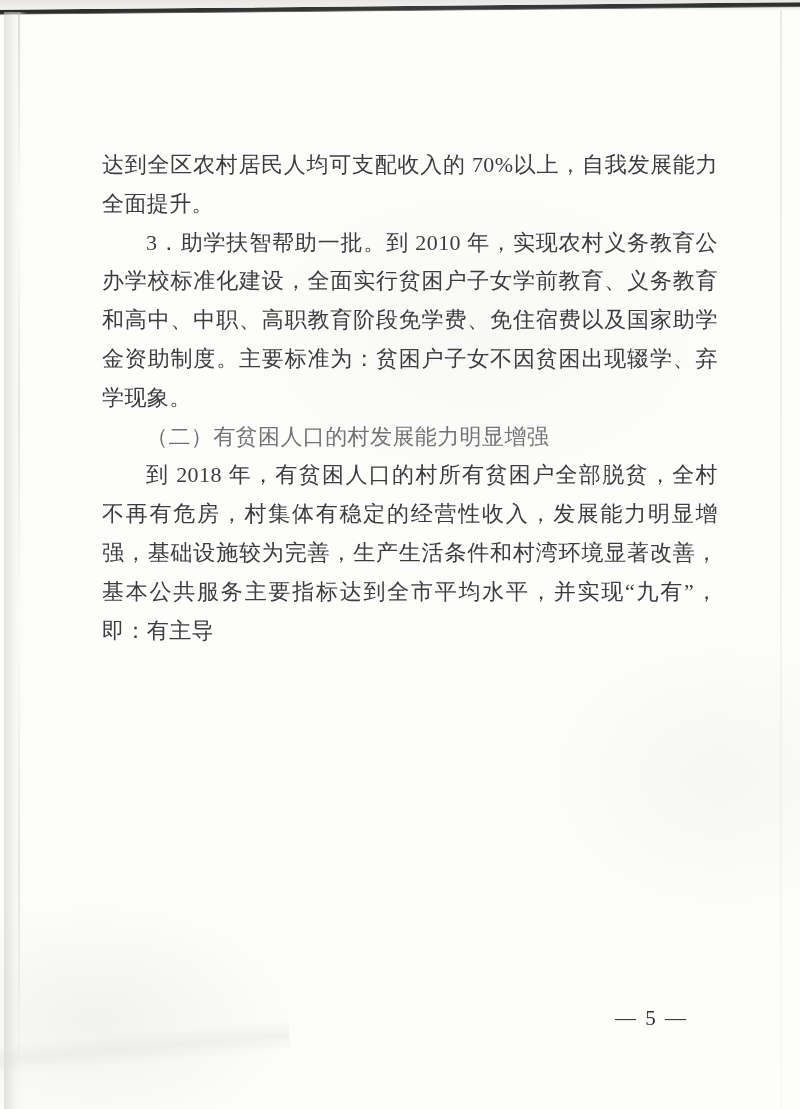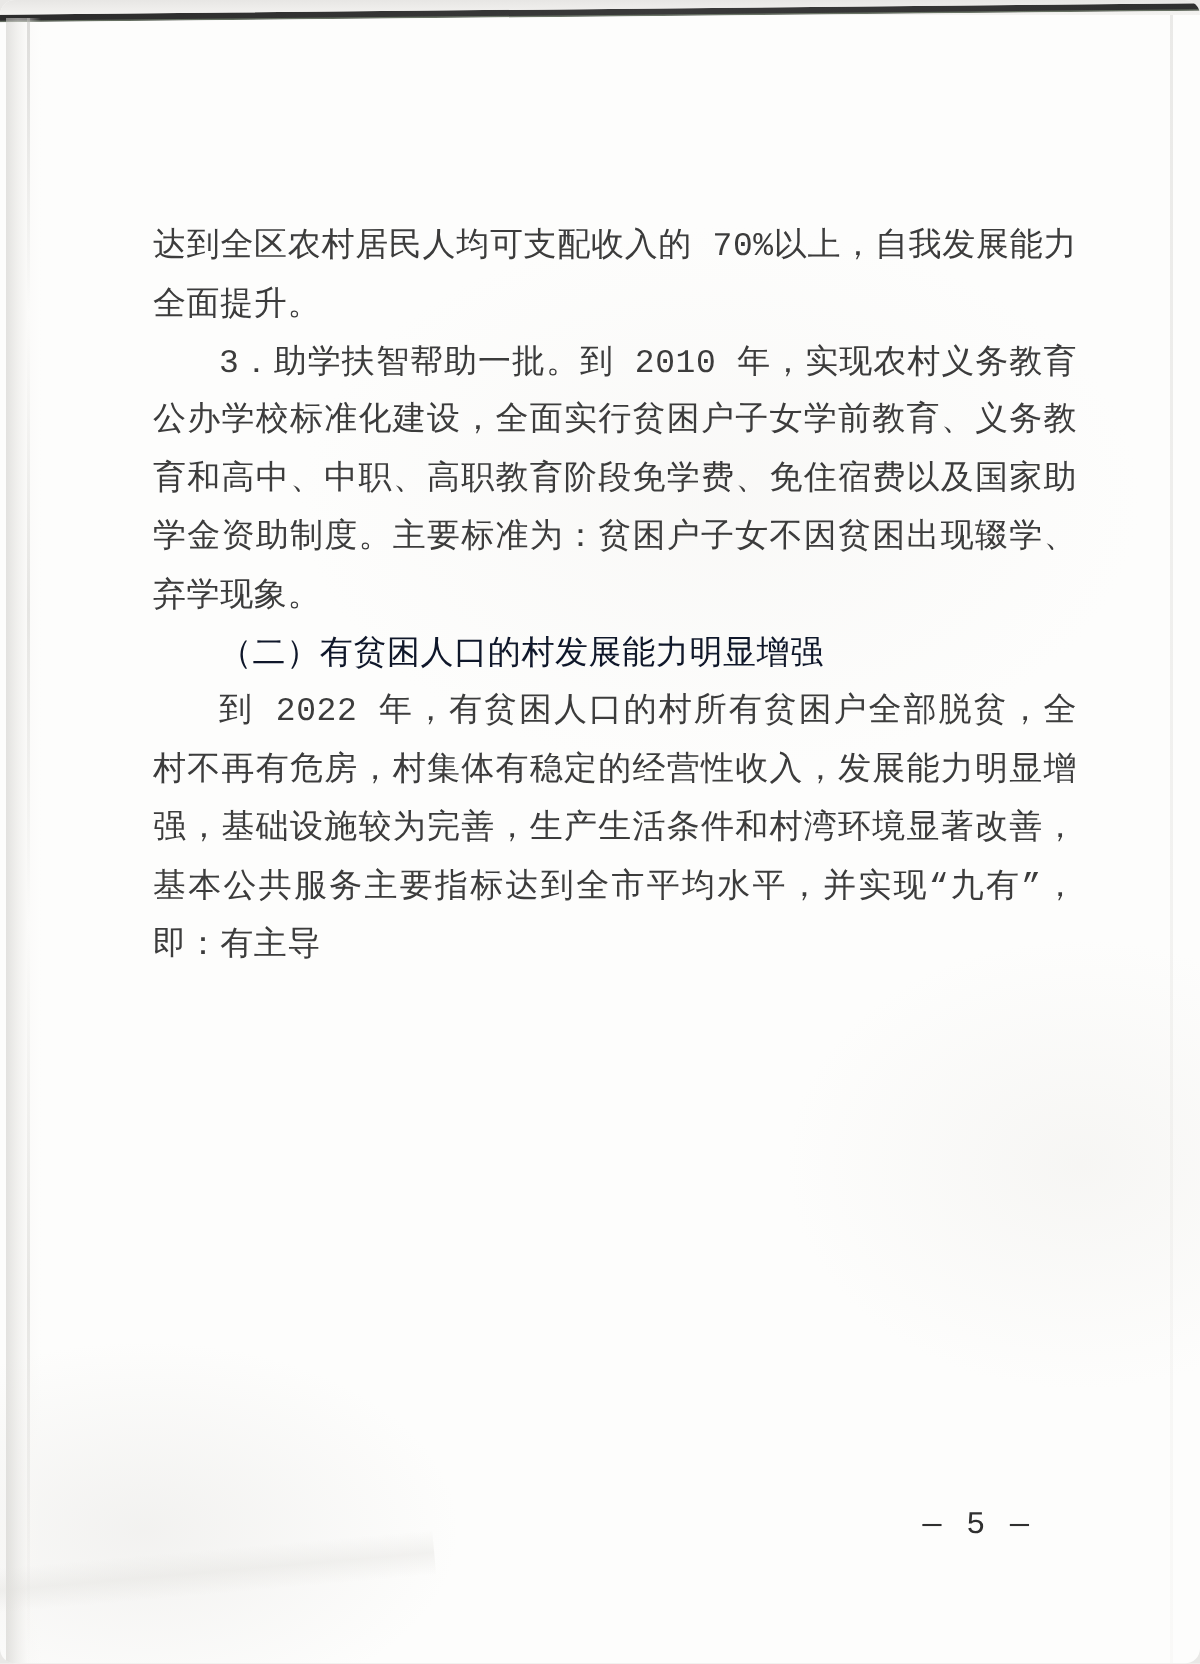--- a/index.html
+++ b/index.html
@@ -6,22 +6,21 @@
     margin: 0;
     padding: 0;
     background: #e9e8e6;
   }
   .scan {
     position: relative;
     width: 800px;
     height: 1109px;
     overflow: hidden;
     background: #fdfdfc;
-    font-family: Liberation Mono, monospace;
-    border-radius: 10px;
+    font-family: Liberation Serif, serif;
   }
   
   .scan::before {
     content: "";
     position: absolute;
     inset: 0;
     background:
       radial-gradient(ellipse 300px 180px at 12% 92%, rgba(210,208,204,0.25), rgba(255,255,255,0) 70%),
       radial-gradient(ellipse 400px 260px at 60% 30%, rgba(245,244,242,0.5), rgba(255,255,255,0) 70%),
       radial-gradient(ellipse 260px 200px at 90% 70%, rgba(240,239,236,0.5), rgba(255,255,255,0) 75%);
@@ -89,21 +88,21 @@
   }
   .textblock p {
     margin: 0;
     padding: 0;
   }
   .para.indent {
     text-indent: 2em;
   }
   .para.heading {
     text-indent: 2em;
-    color: #0f172a;
+    color: #737373;
   }
   .pagenum {
     position: absolute;
     right: 112px; top: 1006px;
     font-size: 21px;
     letter-spacing: 2px;
     color: #2f2f2f;
   }
 </style>
 </head>
@@ -114,18 +113,18 @@
   <div class="scan-top-gap"></div>
   <div class="scan-line"></div>
   <div class="left-crease"></div>
   <div class="right-edge"></div>
   <div class="bottom-crease"></div>
 
   <div class="textblock">
     <p class="para">达到全区农村居民人均可支配收入的 70%以上，自我发展能力全面提升。</p>
     <p class="para indent">3．助学扶智帮助一批。到 2010 年，实现农村义务教育公办学校标准化建设，全面实行贫困户子女学前教育、义务教育和高中、中职、高职教育阶段免学费、免住宿费以及国家助学金资助制度。主要标准为：贫困户子女不因贫困出现辍学、弃学现象。</p>
     <p class="para heading">（二）有贫困人口的村发展能力明显增强</p>
-    <p class="para indent">到 2022 年，有贫困人口的村所有贫困户全部脱贫，全村不再有危房，村集体有稳定的经营性收入，发展能力明显增强，基础设施较为完善，生产生活条件和村湾环境显著改善，基本公共服务主要指标达到全市平均水平，并实现“九有”，即：有主导</p>
+    <p class="para indent">到 2018 年，有贫困人口的村所有贫困户全部脱贫，全村不再有危房，村集体有稳定的经营性收入，发展能力明显增强，基础设施较为完善，生产生活条件和村湾环境显著改善，基本公共服务主要指标达到全市平均水平，并实现“九有”，即：有主导</p>
   </div>
 
   <div class="pagenum">— 5 —</div>
 
 </div>
 
 </body></html>

